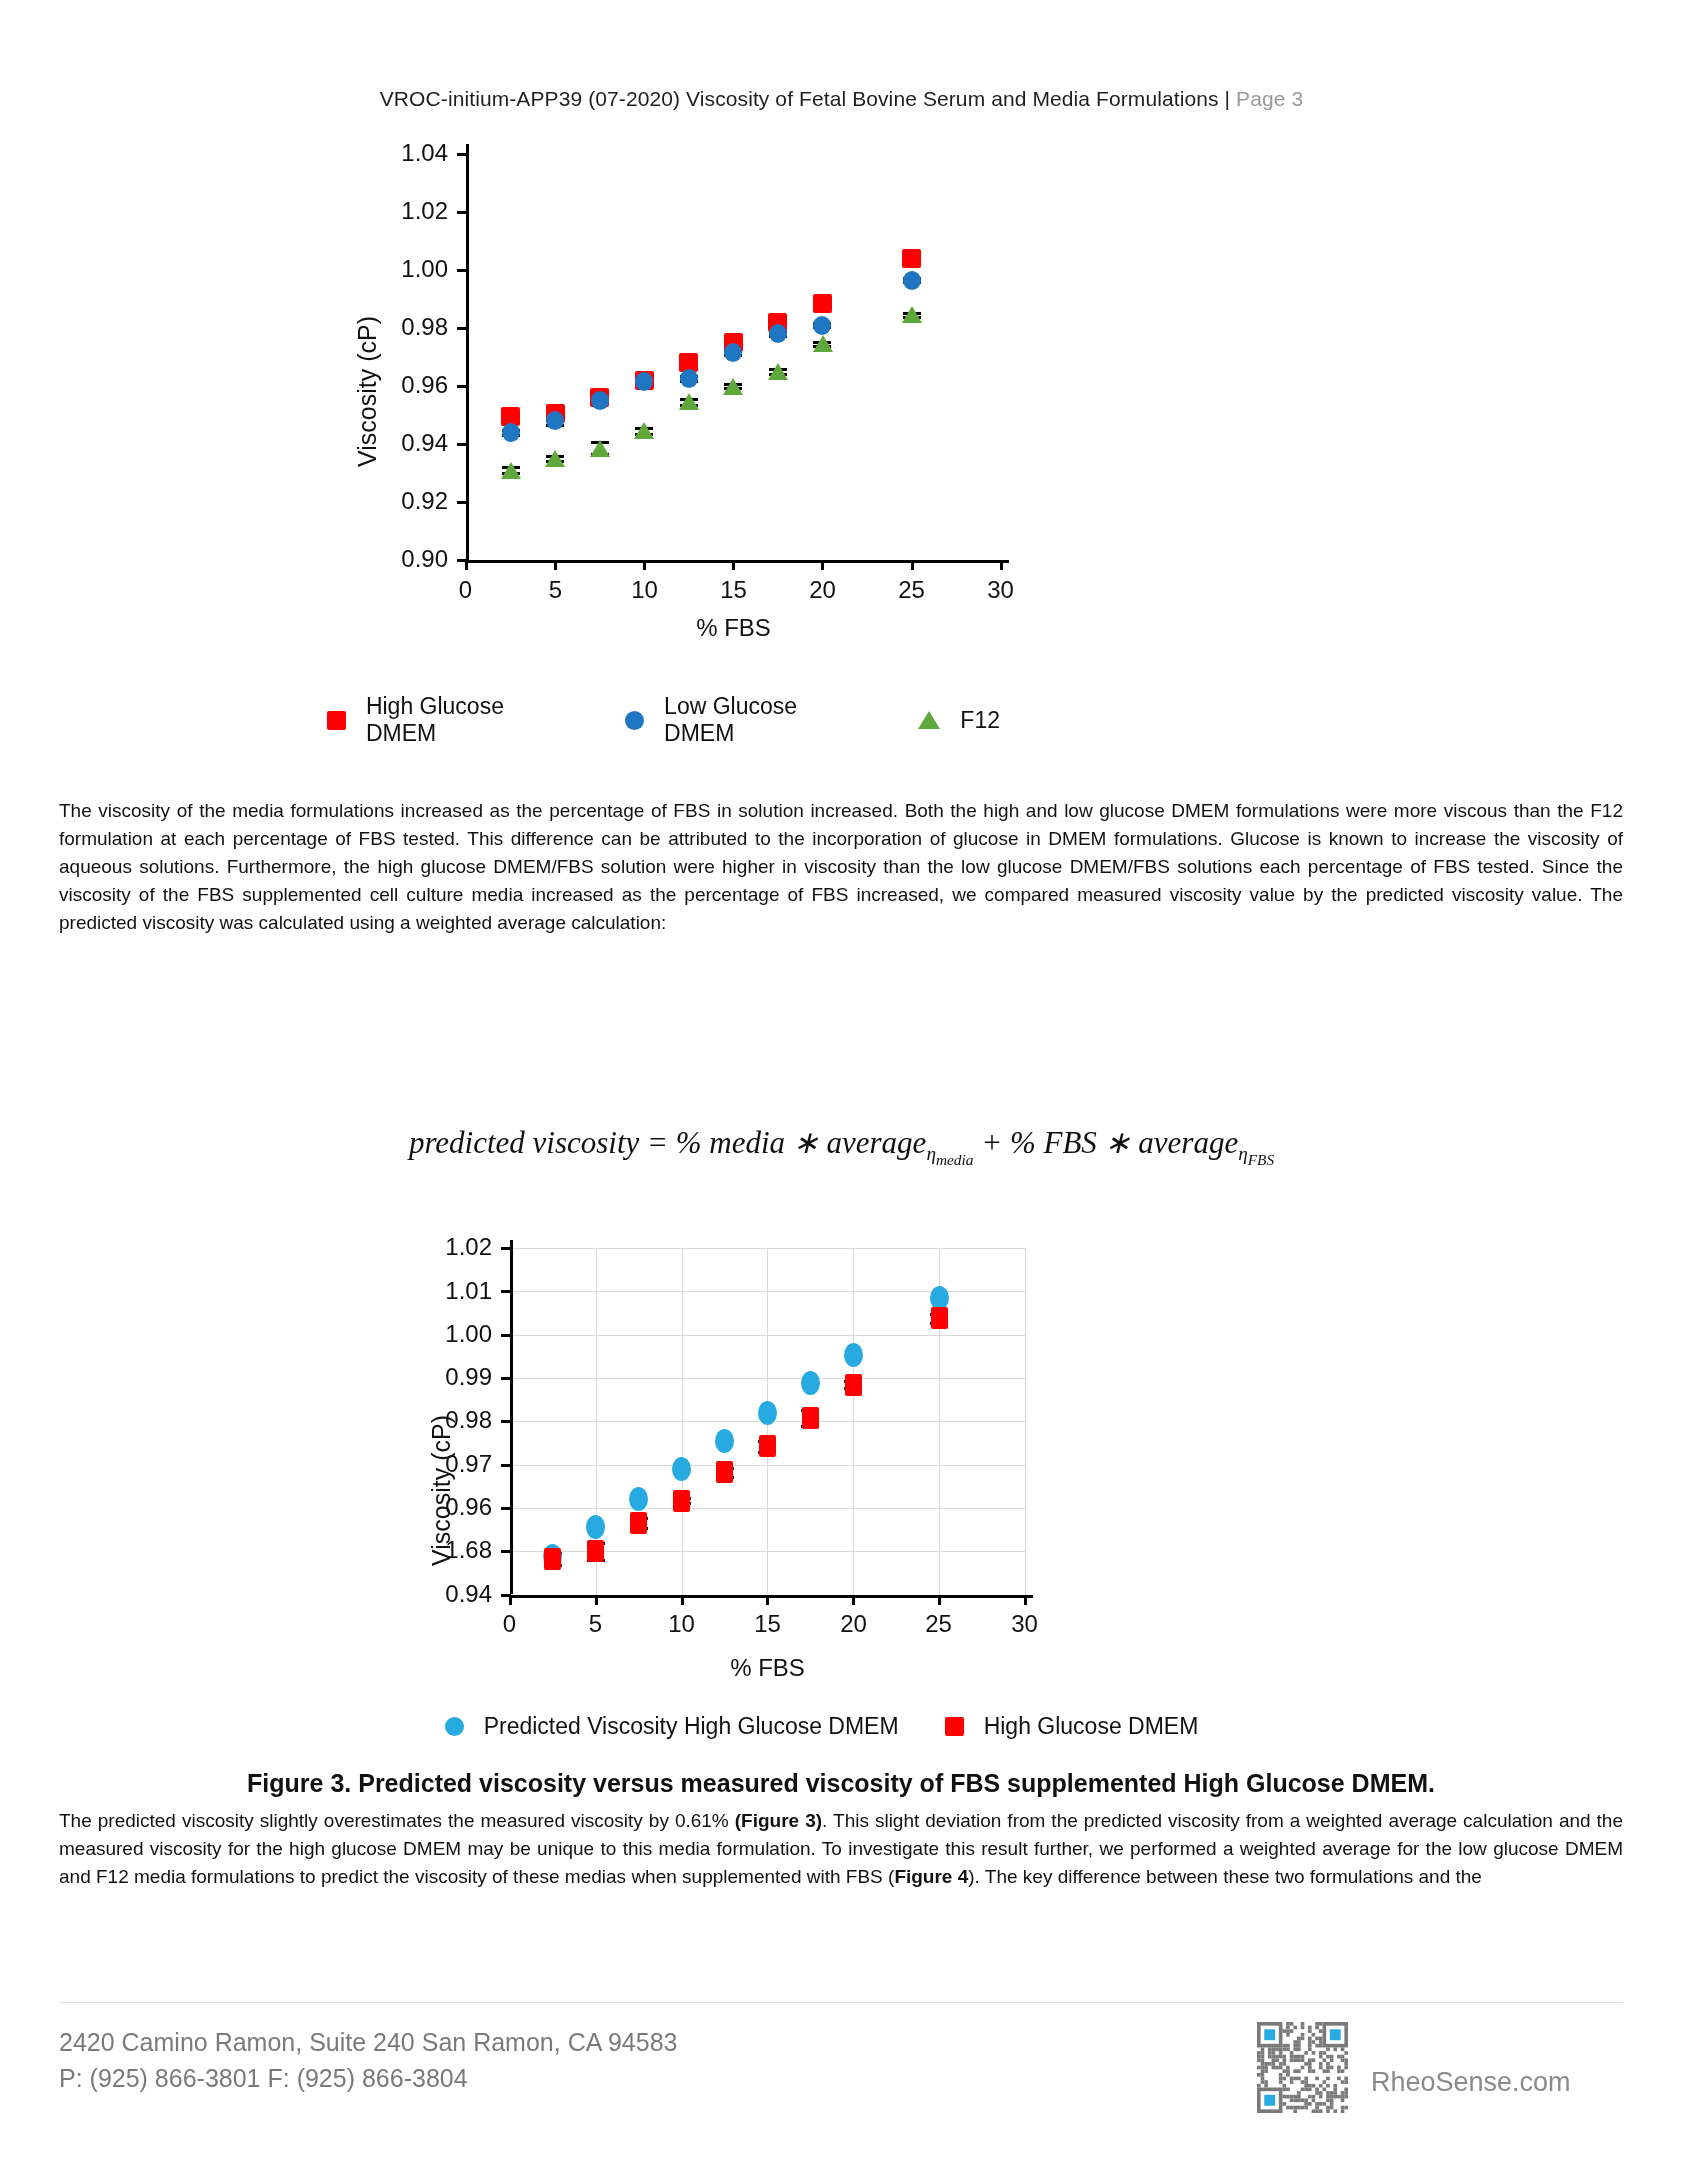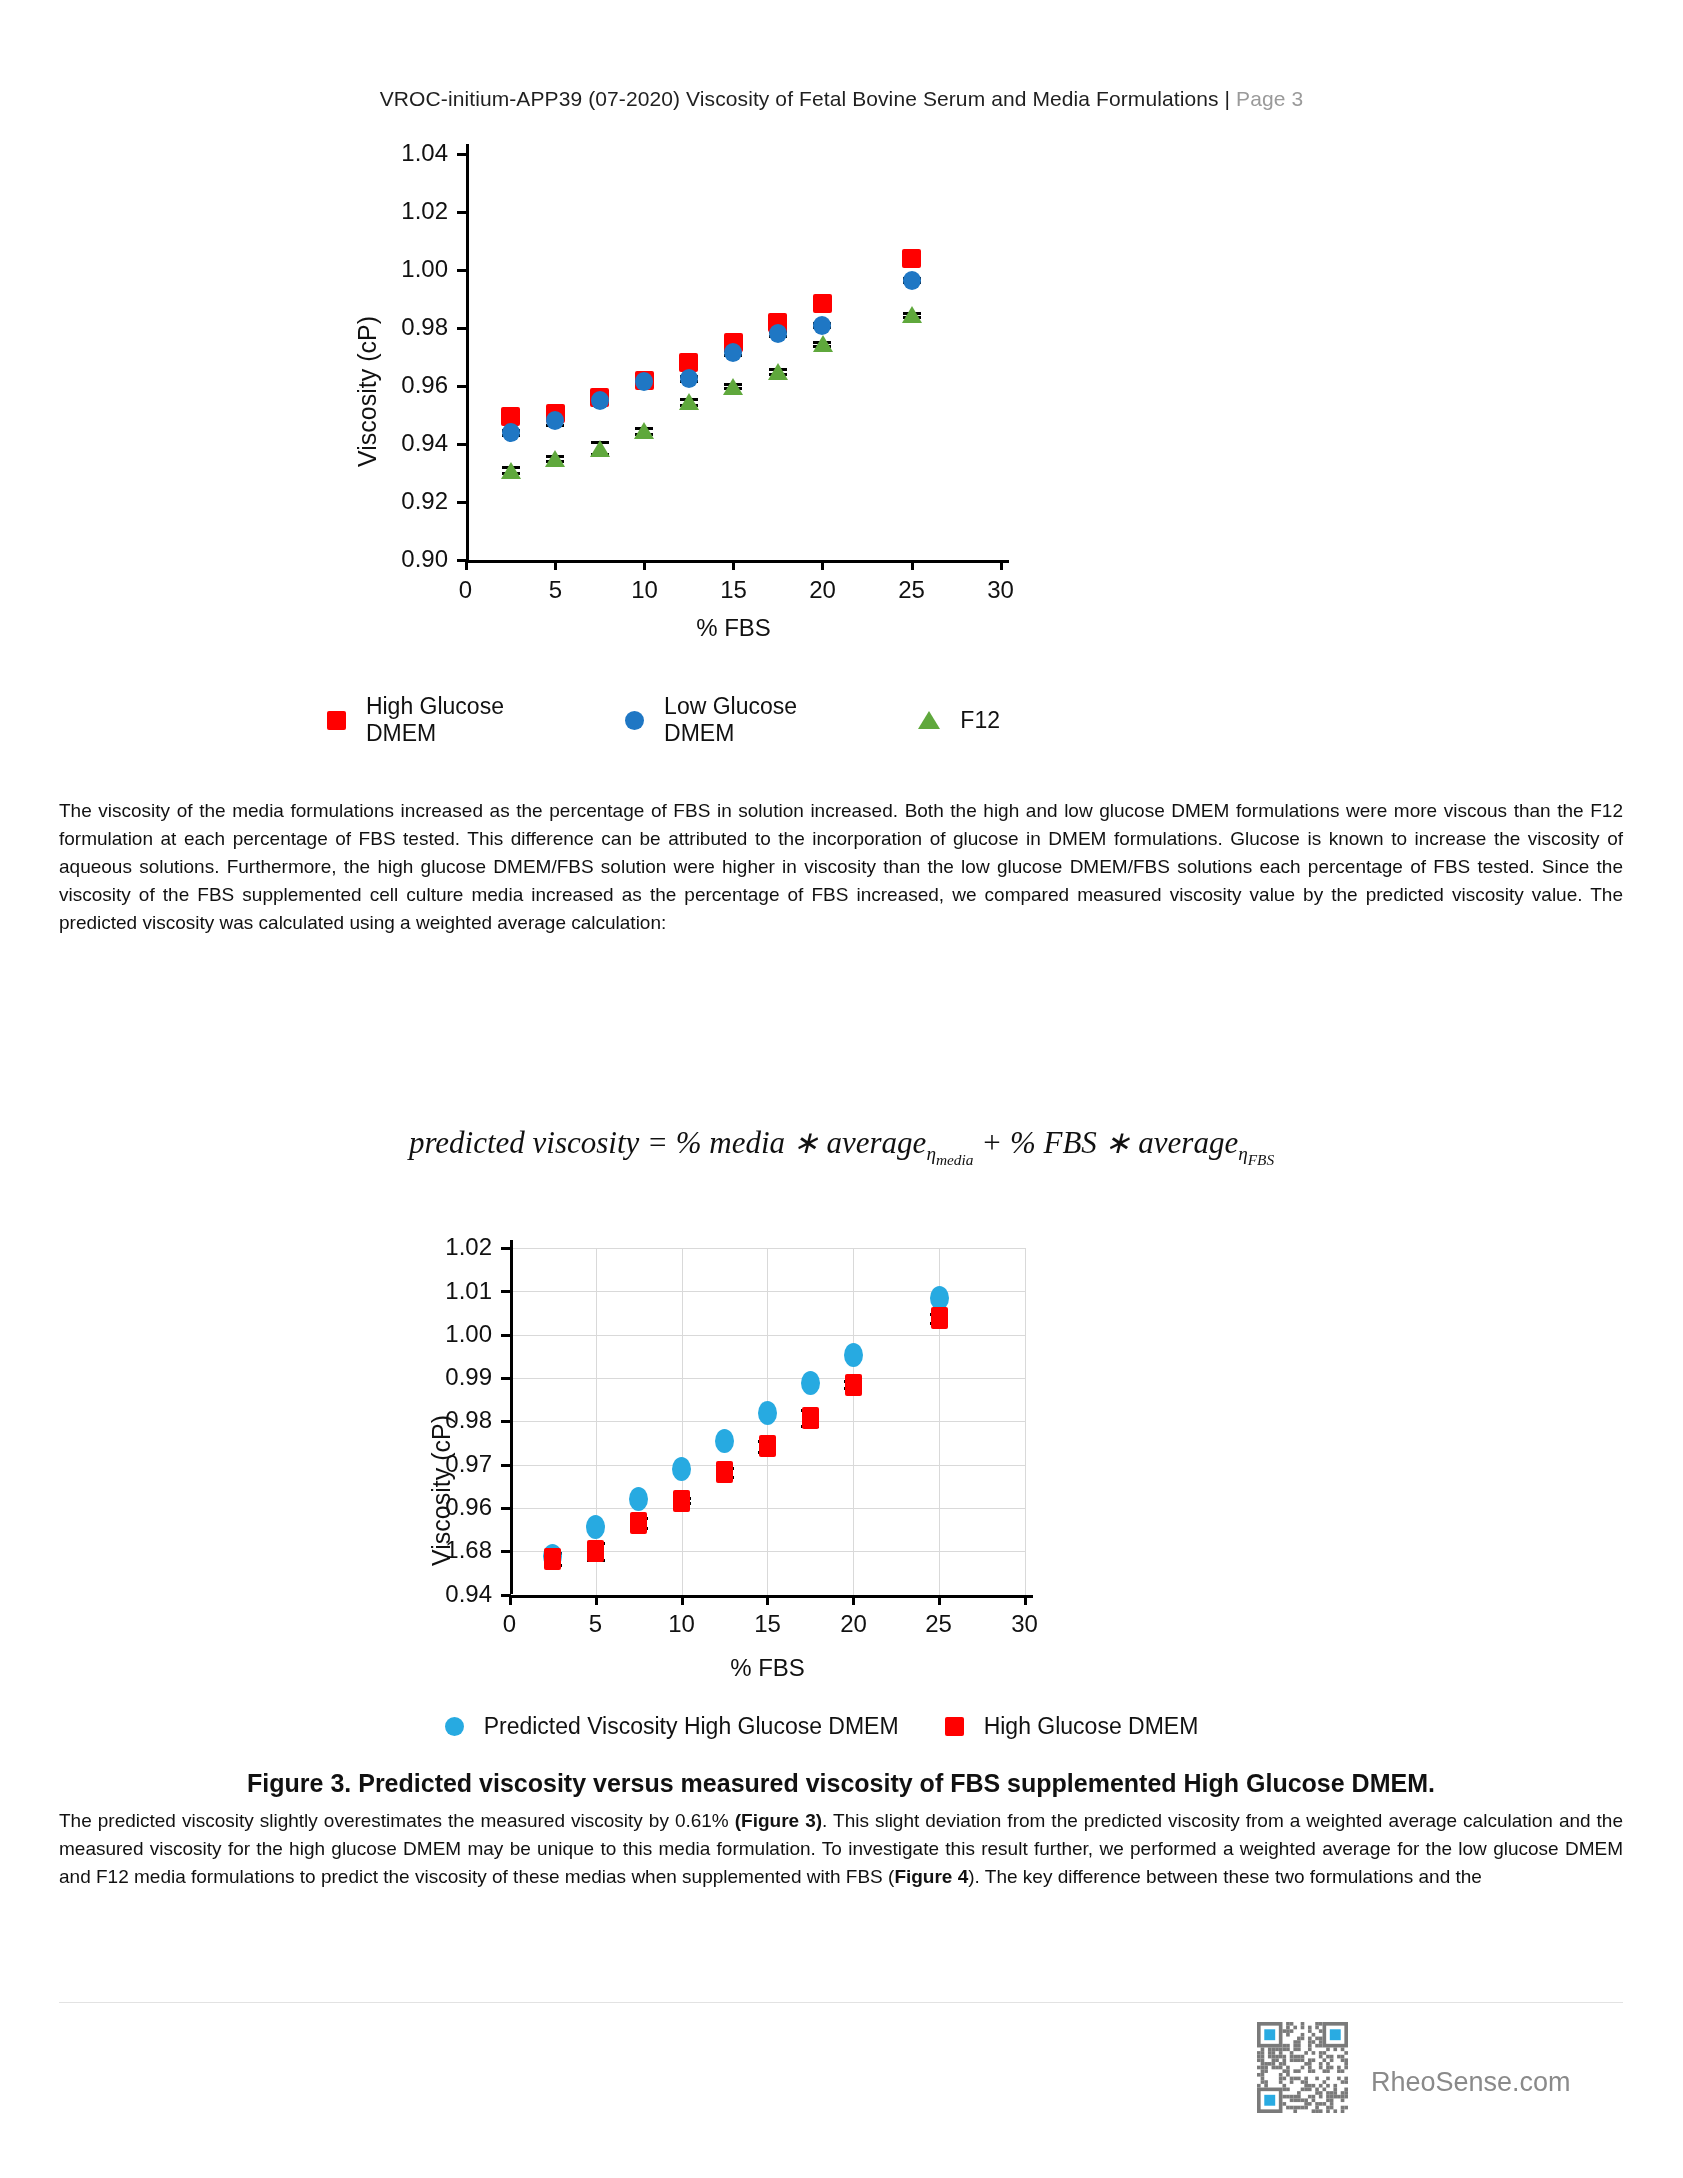--- a/index.html
+++ b/index.html
@@ -394,20 +394,24 @@
       <div class="legend-item">
         <span class="sw-sq" style="background: rgb(255, 0, 0);"></span>
         <span>High Glucose DMEM</span>
       </div>
     </div>
 
   <div class="caption" style="top:1767px;">Figure 3. Predicted viscosity versus measured viscosity of FBS supplemented High Glucose DMEM.</div>
   <div class="para" id="para2" style="top:1807px;"><span>The predicted viscosity slightly overestimates the measured viscosity by 0.61% </span><b>(Figure 3)</b><span>. This slight deviation from the predicted viscosity from a weighted average calculation and the measured viscosity for the high glucose DMEM may be unique to this media formulation. To investigate this result further, we performed a weighted average for the low glucose DMEM and F12 media formulations to predict the viscosity of these medias when supplemented with FBS (</span><b>Figure 4</b><span>). The key difference between these two formulations and the</span></div>
 
   <div class="footer-rule"></div>
+  <div class="footer-addr">
+    <div>2420 Camino Ramon, Suite 240 San Ramon, CA 94583</div>
+    <div> P: (925) 866-3801 F: (925) 866-3804</div>
+  </div>
   <div class="qr" id="qr-code"><svg width="91" height="91" viewBox="0 0 92 92">
         <rect x="29.44" y="0" width="3.68" height="3.68" fill="#7a7a7a"></rect>
         <rect x="33.120000000000005" y="0" width="3.68" height="3.68" fill="#7a7a7a"></rect>
         <rect x="44.160000000000004" y="0" width="3.68" height="3.68" fill="#7a7a7a"></rect>
         <rect x="58.88" y="0" width="3.68" height="3.68" fill="#7a7a7a"></rect>
         <rect x="62.56" y="0" width="3.68" height="3.68" fill="#7a7a7a"></rect>
         <rect x="29.44" y="3.68" width="3.68" height="3.68" fill="#7a7a7a"></rect>
         <rect x="36.800000000000004" y="3.68" width="3.68" height="3.68" fill="#7a7a7a"></rect>
         <rect x="44.160000000000004" y="3.68" width="3.68" height="3.68" fill="#7a7a7a"></rect>
         <rect x="51.52" y="3.68" width="3.68" height="3.68" fill="#7a7a7a"></rect>

